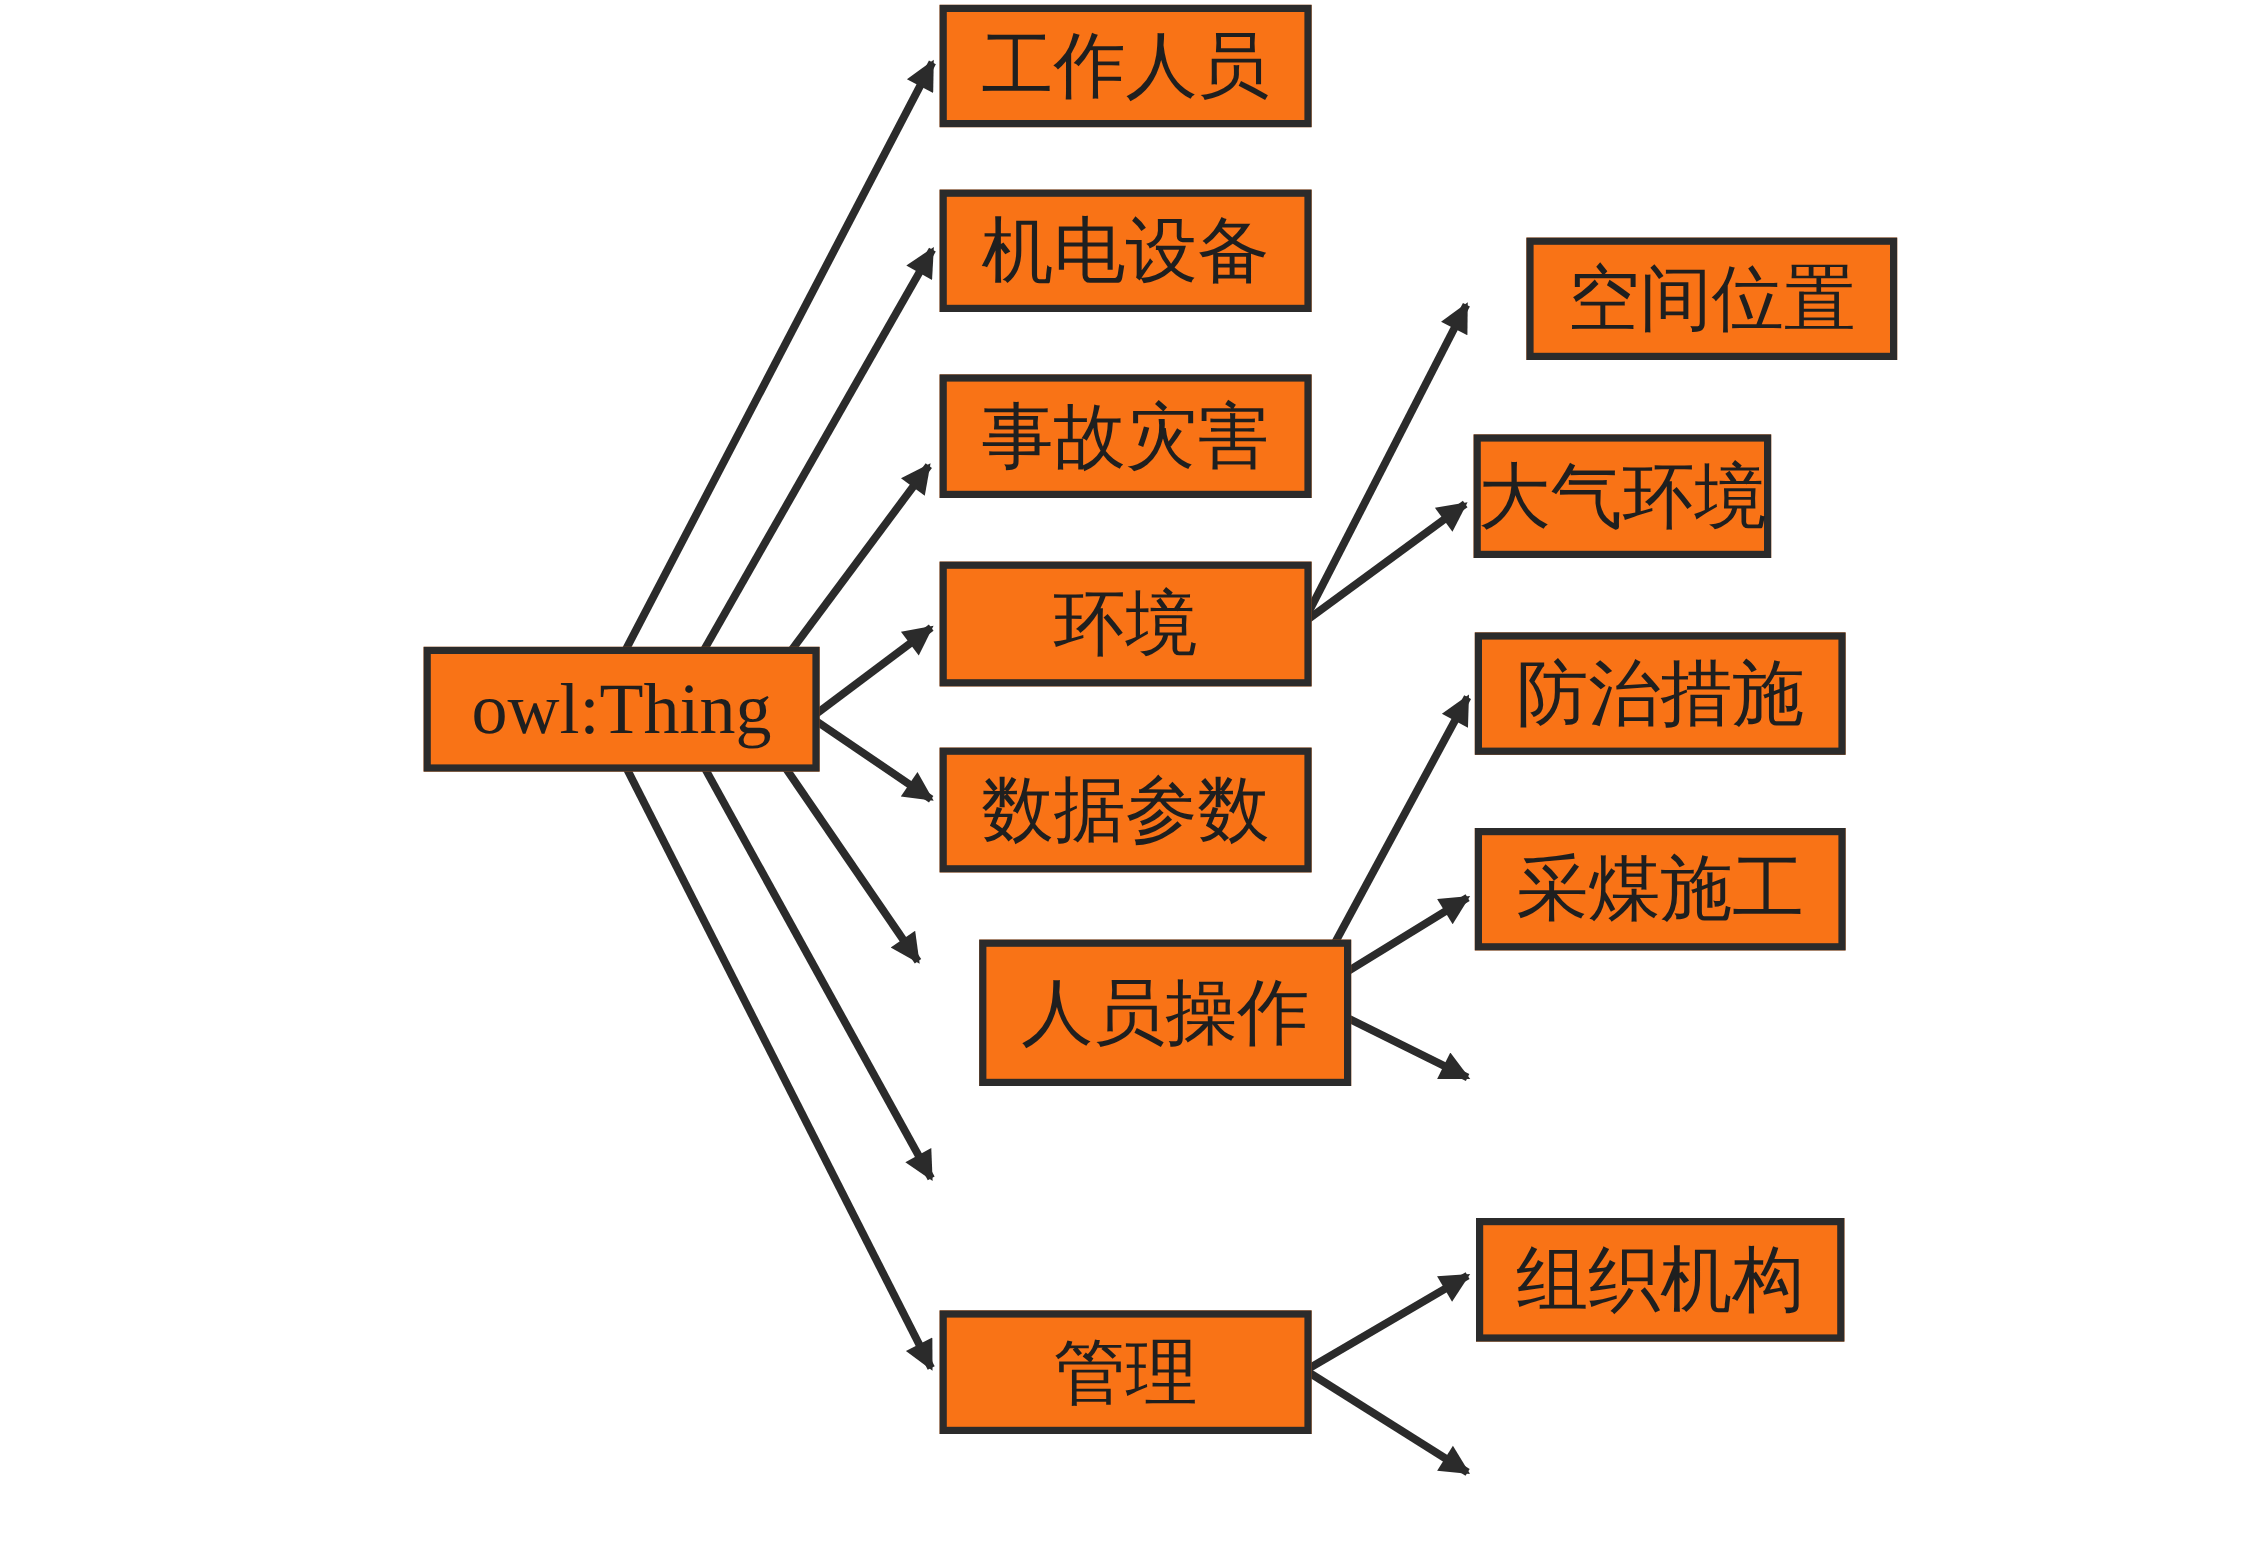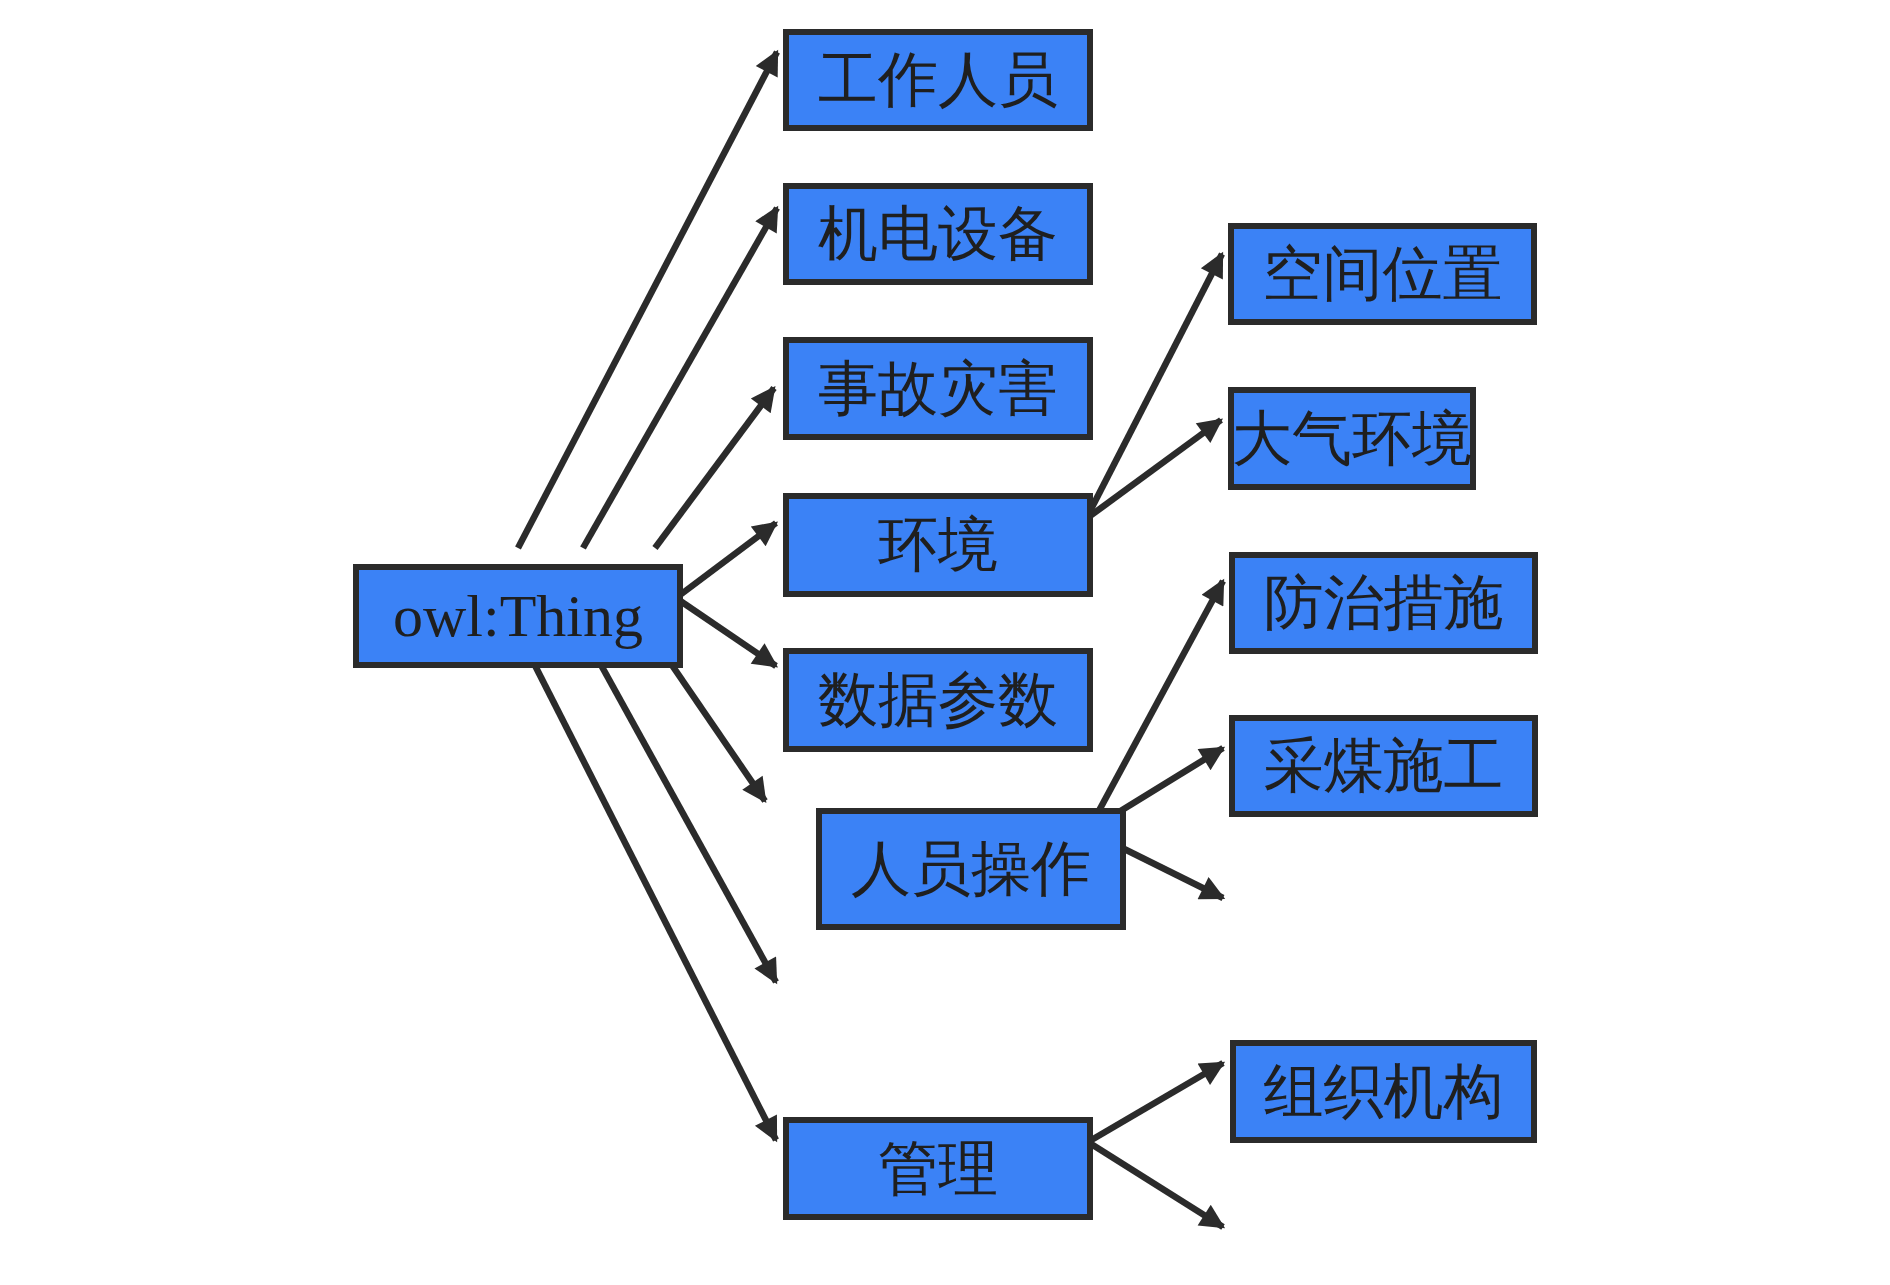--- a/index.html
+++ b/index.html
@@ -7,28 +7,27 @@
     position:relative;
     width:1890px;height:1285px;
     background:#ffffff;
     font-family:"Liberation Serif","DejaVu Serif",serif;
     overflow:hidden;
   }
   .edges{position:absolute;left:0;top:0;width:1890px;height:1285px;}
   .node{
     position:absolute;
     box-sizing:border-box;
-    background:#3b82f6;
+    background:#f97316;
     border:6px solid #2b2b2b;
     display:flex;align-items:center;justify-content:center;
     font-size:60px;
     color:#1f1f1f;
     white-space:nowrap;
     line-height:1;
-    margin-top:25px;
   }
   .node.root{letter-spacing:0;}
 </style>
 </head>
 <body>
 
 <div class="canvas">
 
   <svg class="edges" width="1890" height="1285" viewBox="0 0 1890 1285" fill="none" xmlns="http://www.w3.org/2000/svg">
     <defs>
@@ -58,19 +57,19 @@
   <div class="node root" style="left:353px;top:539px;width:330px;height:104px">owl:Thing</div>
 
   <div class="node" style="left:783px;top:4px;width:310px;height:102px">工作人员</div>
   <div class="node" style="left:783px;top:158px;width:310px;height:102px">机电设备</div>
   <div class="node" style="left:783px;top:312px;width:310px;height:103px">事故灾害</div>
   <div class="node" style="left:783px;top:468px;width:310px;height:104px">环境</div>
   <div class="node" style="left:783px;top:623px;width:310px;height:104px">数据参数</div>
   <div class="node" style="left:816px;top:783px;width:310px;height:122px">人员操作</div>
   <div class="node" style="left:783px;top:1092px;width:310px;height:103px">管理</div>
 
-  <div class="node" style="left:1228px;top:198px;width:309px;height:102px">空间位置</div>
+  <div class="node" style="left:1272px;top:198px;width:309px;height:102px">空间位置</div>
   <div class="node" style="left:1228px;top:362px;width:248px;height:103px">大气环境</div>
   <div class="node" style="left:1229px;top:527px;width:309px;height:102px">防治措施</div>
   <div class="node" style="left:1229px;top:690px;width:309px;height:102px">采煤施工</div>
   <div class="node" style="left:1230px;top:1015px;width:307px;height:103px">组织机构</div>
 
 </div>
 
 </body></html>

